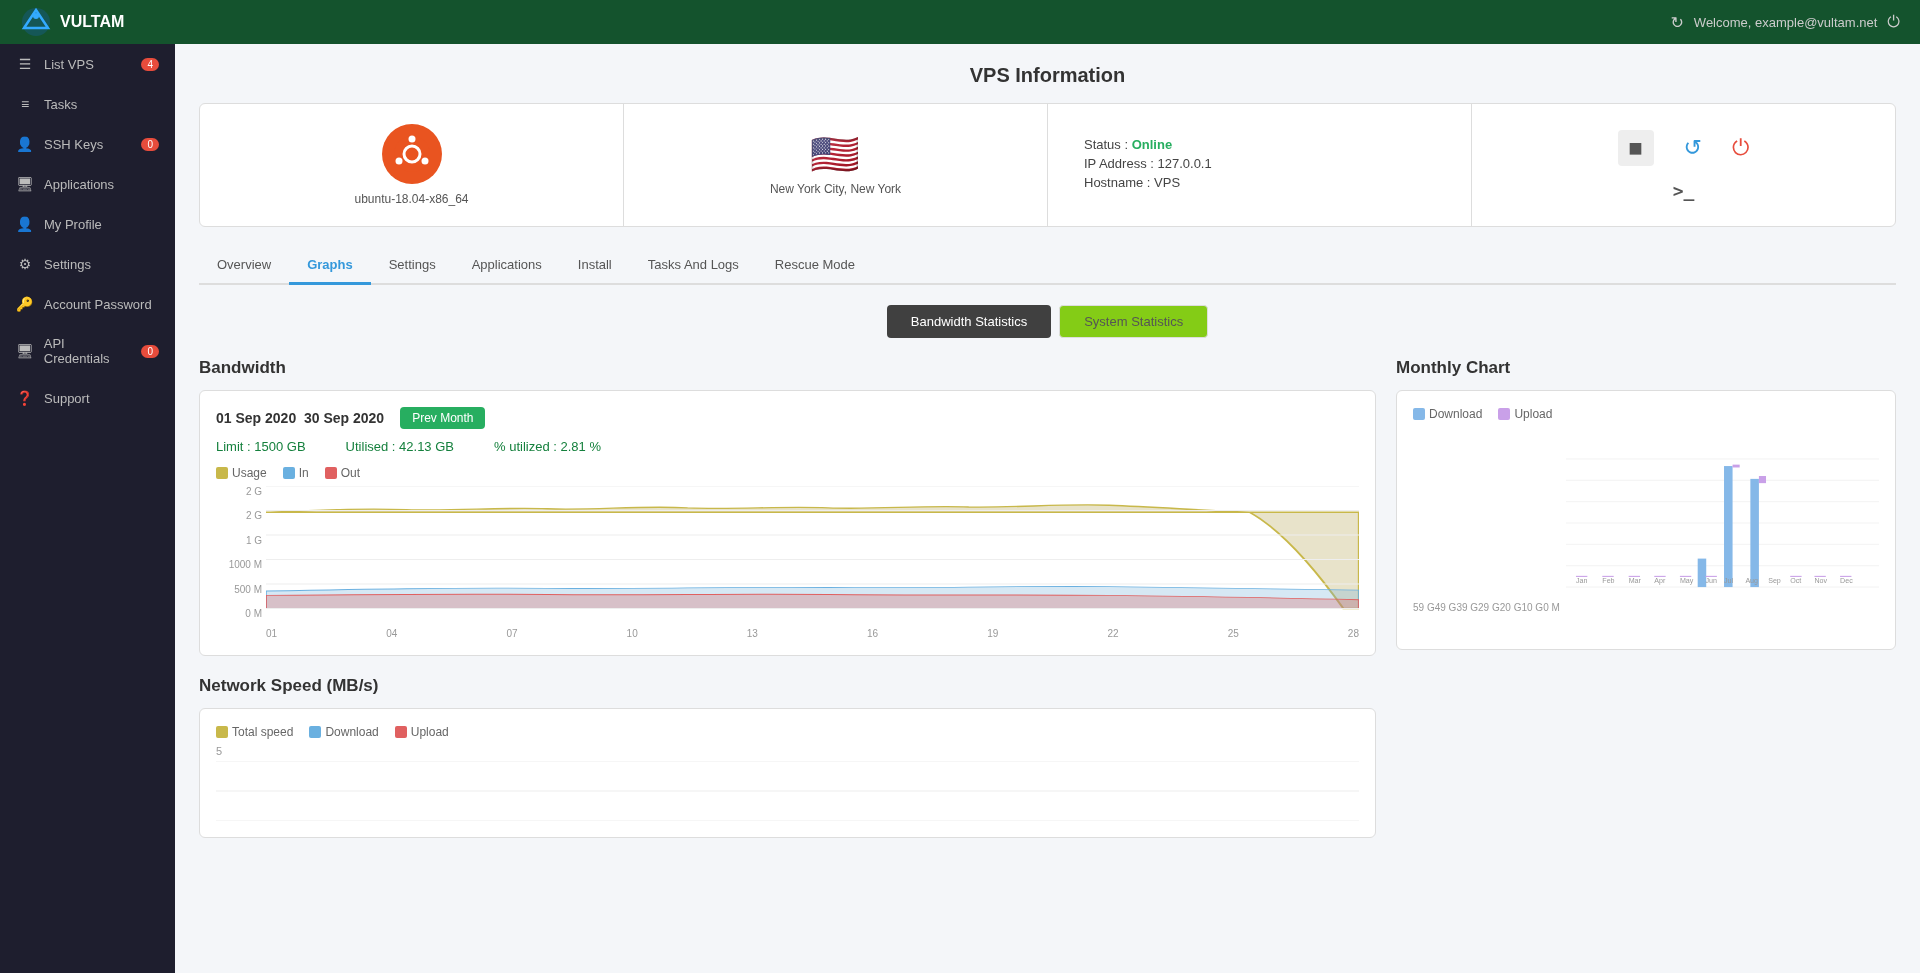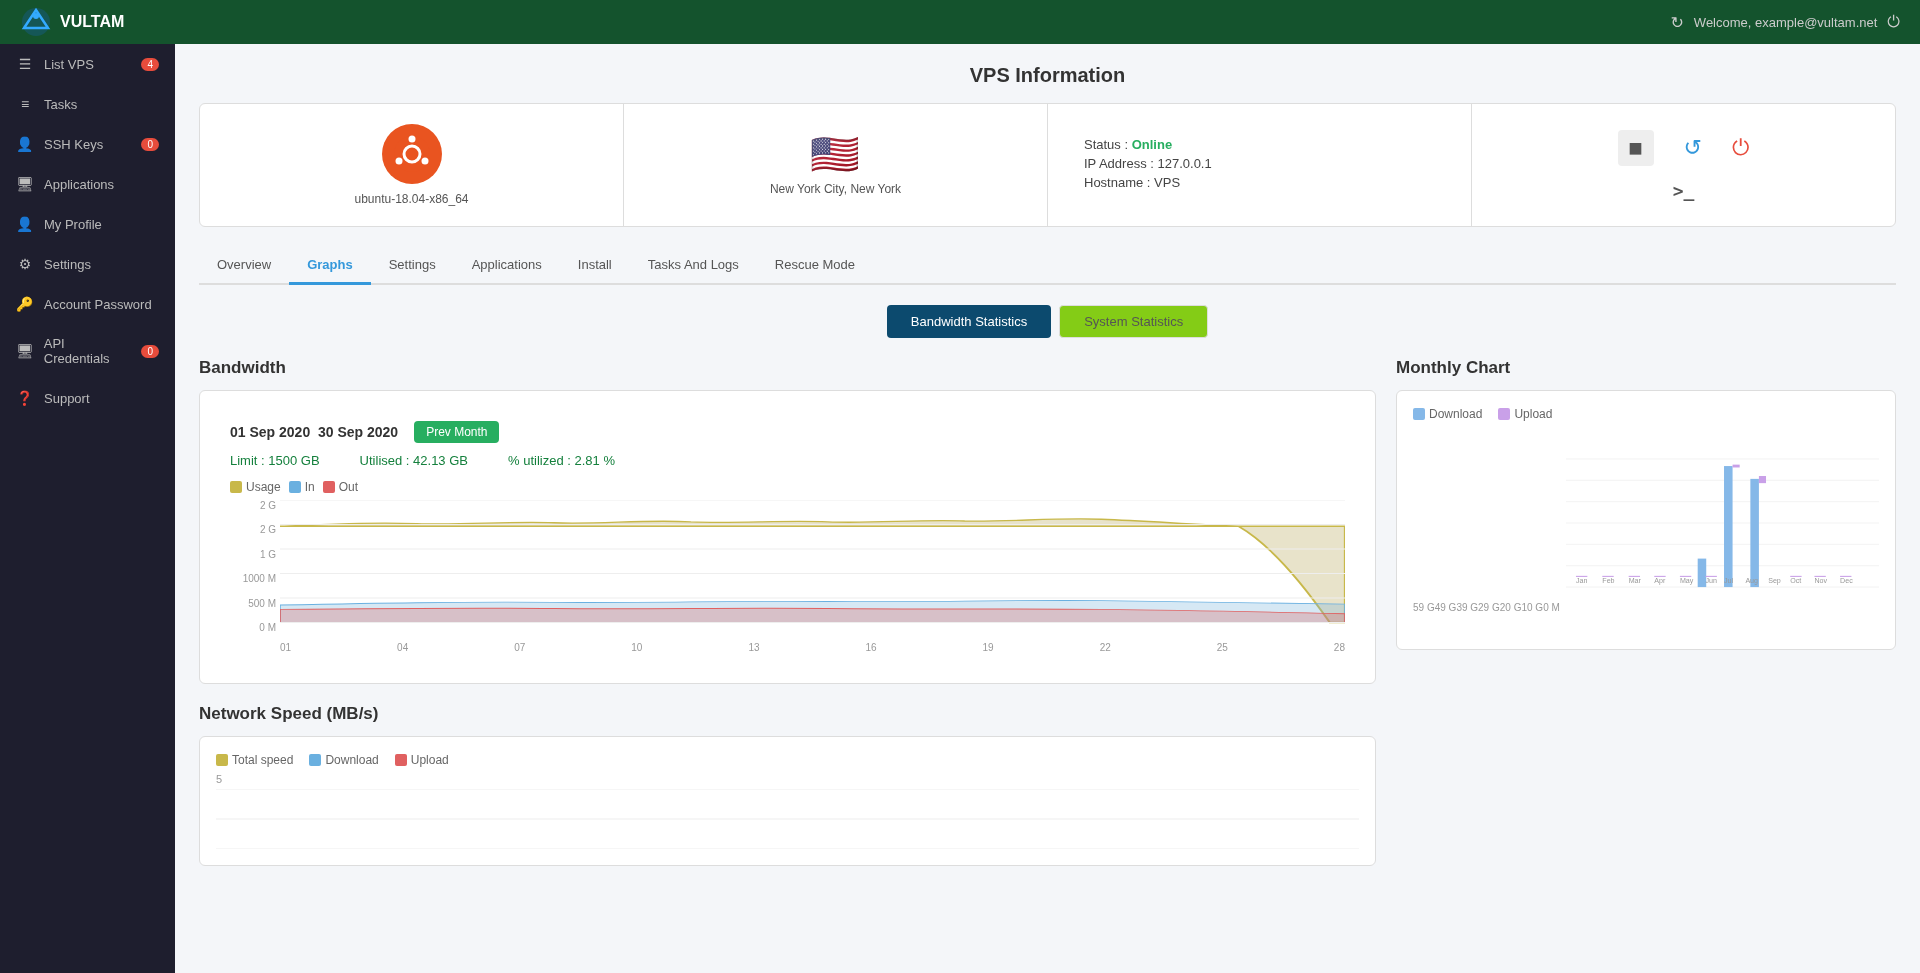--- a/index.html
+++ b/index.html
@@ -88,38 +88,38 @@
 
     
     .stats-toggle { display: flex; gap: 8px; justify-content: center; margin-bottom: 20px; }
     .stats-btn {
       padding: 8px 24px;
       font-size: 13px;
       border-radius: 4px;
       cursor: pointer;
       border: none;
     }
-    .stats-btn.active { background: #0c4a6e; color: #fff; }
+    .stats-btn.active { background: #404040; color: #fff; }
     .stats-btn.inactive { background: #84cc16; color: #555; border: 1px solid #ddd; }
 
     
     .two-col { display: flex; gap: 20px; }
     .col-left { flex: 1; min-width: 0; }
     .col-right { width: 500px; flex-shrink: 0; }
 
     
     .section-title { font-size: 17px; font-weight: 600; color: #333; margin-bottom: 12px; }
 
     
-    .bandwidth-card { background: #fff; border: 1px solid #ddd; border-radius: 6px; padding: 30px; margin-bottom: 20px; }
+    .bandwidth-card { background: #fff; border: 1px solid #ddd; border-radius: 6px; padding: 16px; margin-bottom: 20px; }
     .bw-header { display: flex; align-items: center; gap: 16px; margin-bottom: 10px; }
     .bw-dates { font-size: 14px; font-weight: 600; color: #333; }
     .prev-month-btn { background: #27ae60; color: #fff; border: none; border-radius: 4px; padding: 4px 12px; font-size: 12px; cursor: pointer; }
     .bw-stats { display: flex; gap: 40px; font-size: 13px; color: #15803d; margin-bottom: 12px; }
-    .legend { display: flex; gap: 8px; font-size: 12px; color: #666; margin-bottom: 6px; }
+    .legend { display: flex; gap: 16px; font-size: 12px; color: #666; margin-bottom: 6px; }
     .legend-item { display: flex; align-items: center; gap: 4px; }
     .legend-dot { width: 12px; height: 12px; border-radius: 2px; }
 
     
     .chart-wrap { display: flex; gap: 0; }
     .y-axis { display: flex; flex-direction: column; justify-content: space-between; align-items: flex-end; padding-right: 4px; padding-bottom: 20px; font-size: 10px; color: #999; width: 50px; }
     .chart-inner { flex: 1; position: relative; }
     .x-axis { display: flex; justify-content: space-between; font-size: 10px; color: #999; padding-top: 2px; }
 
     

